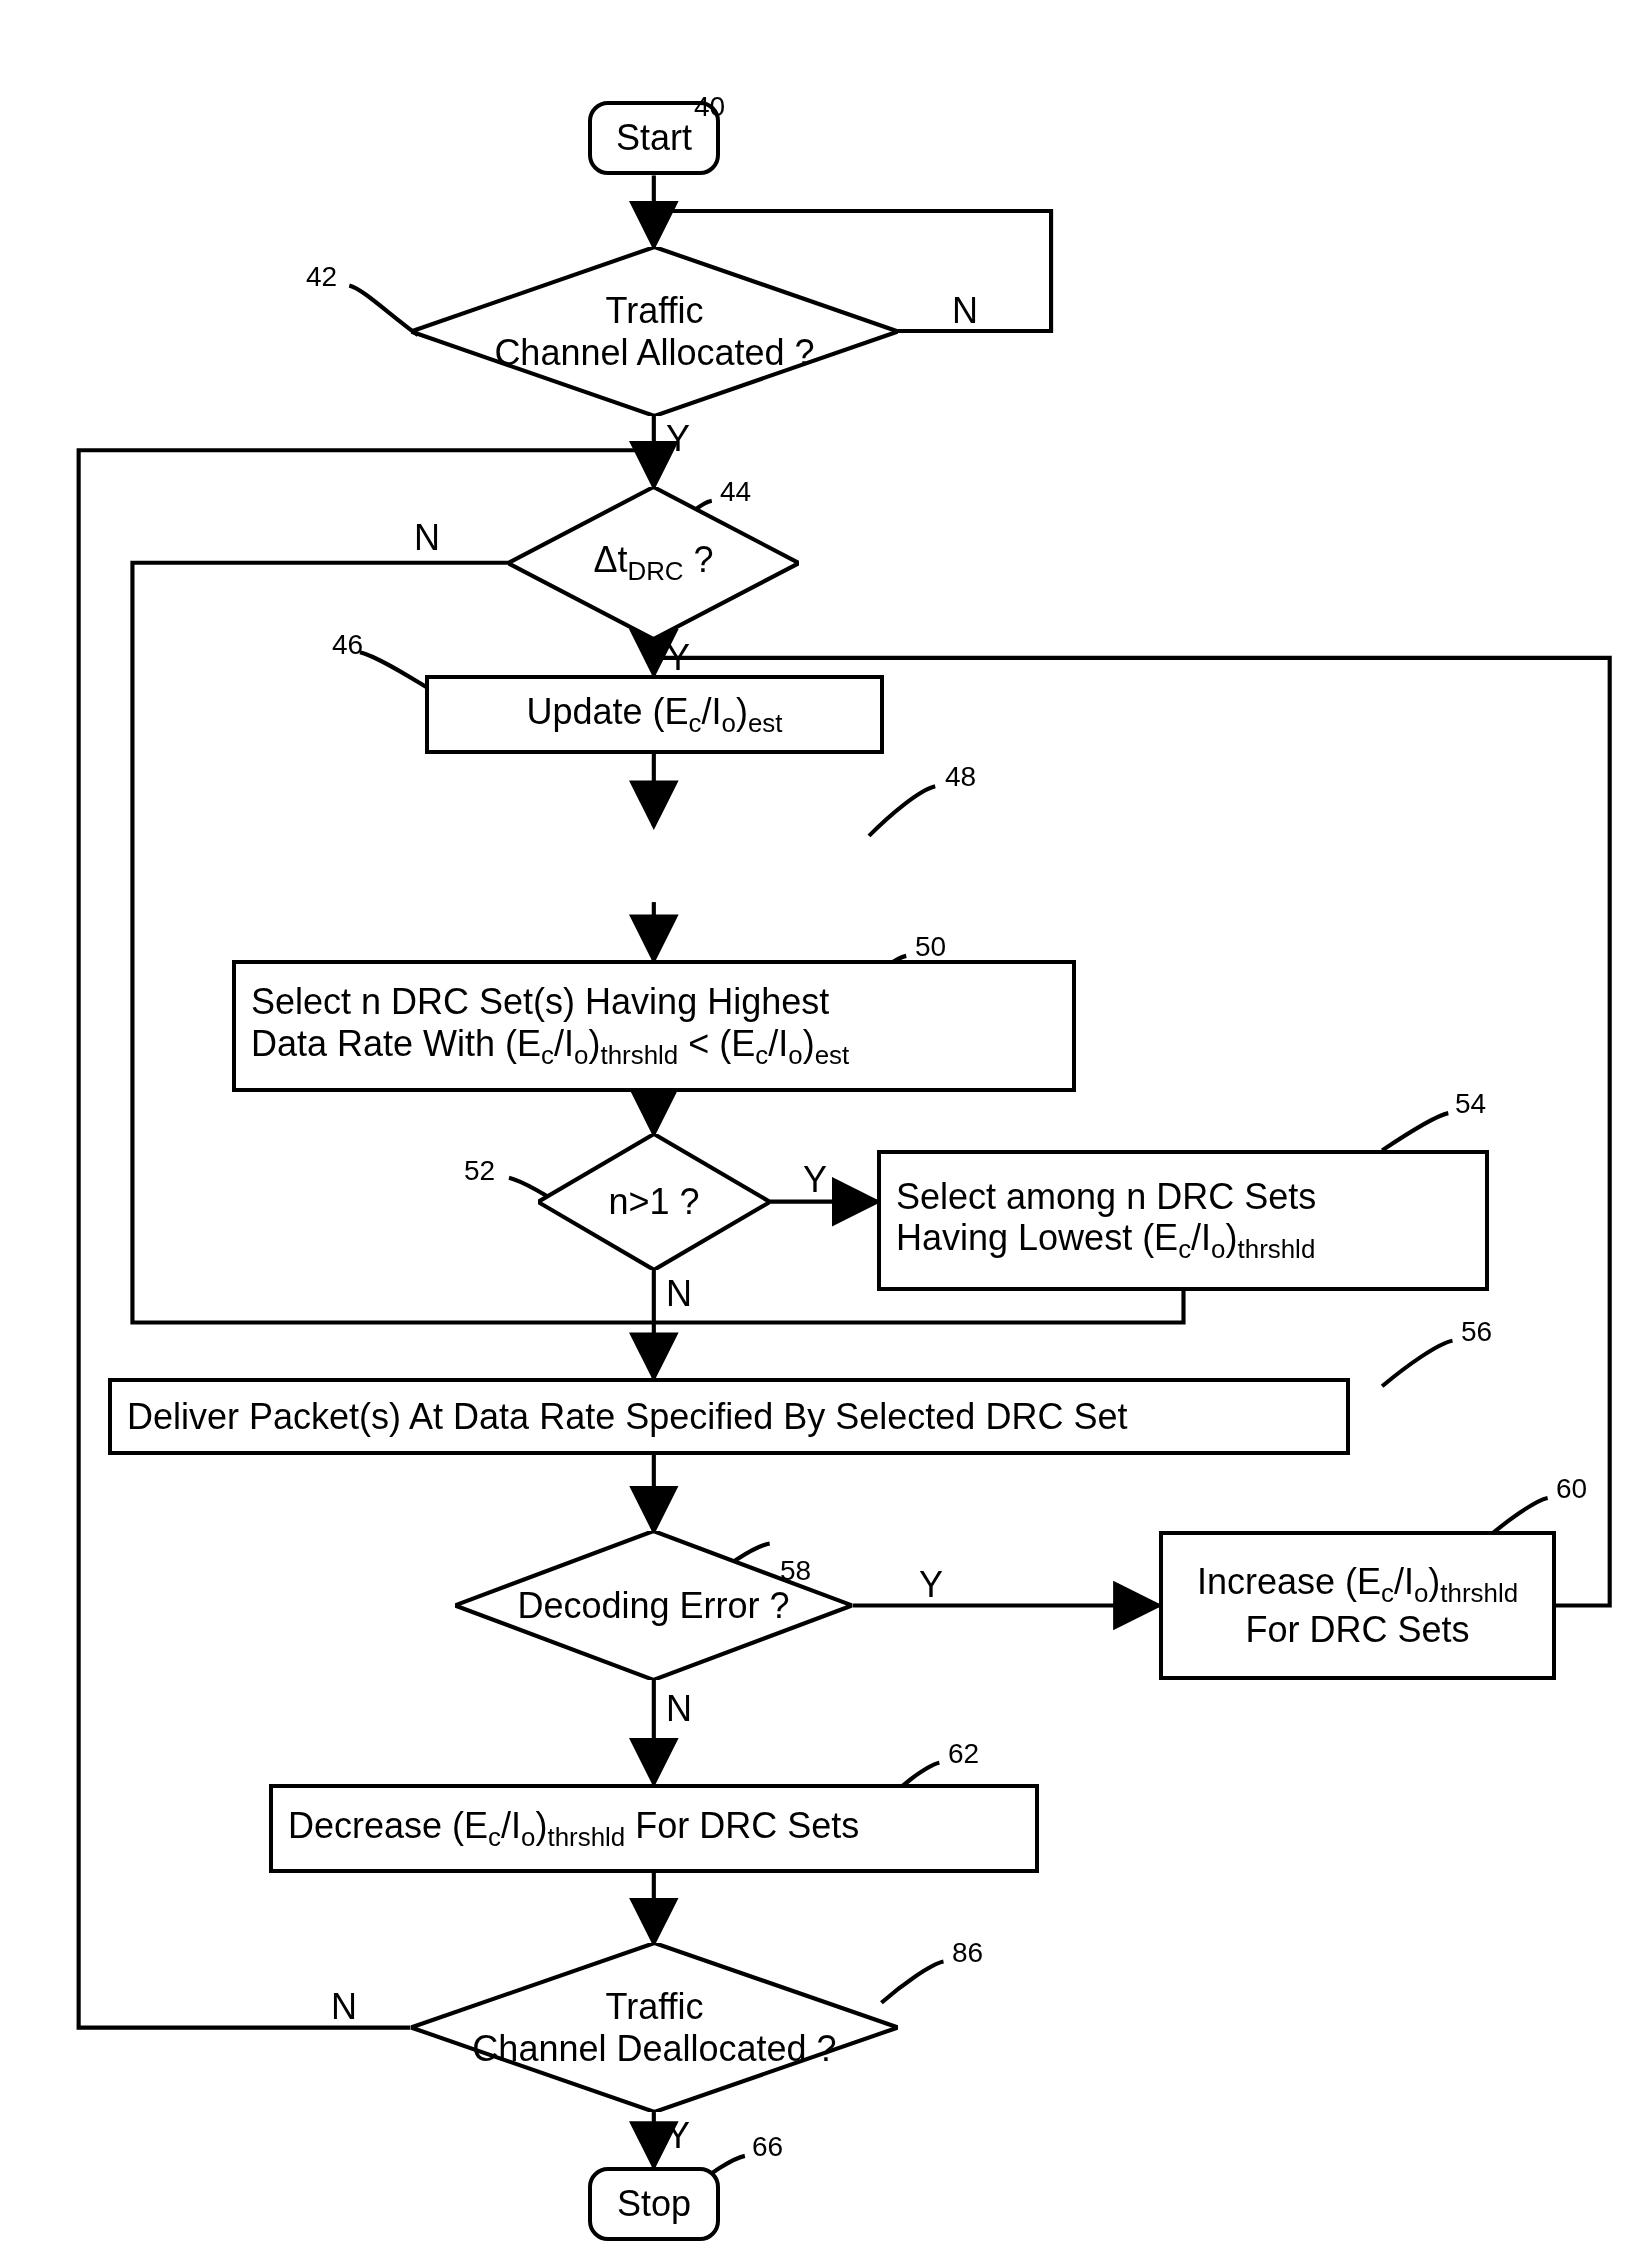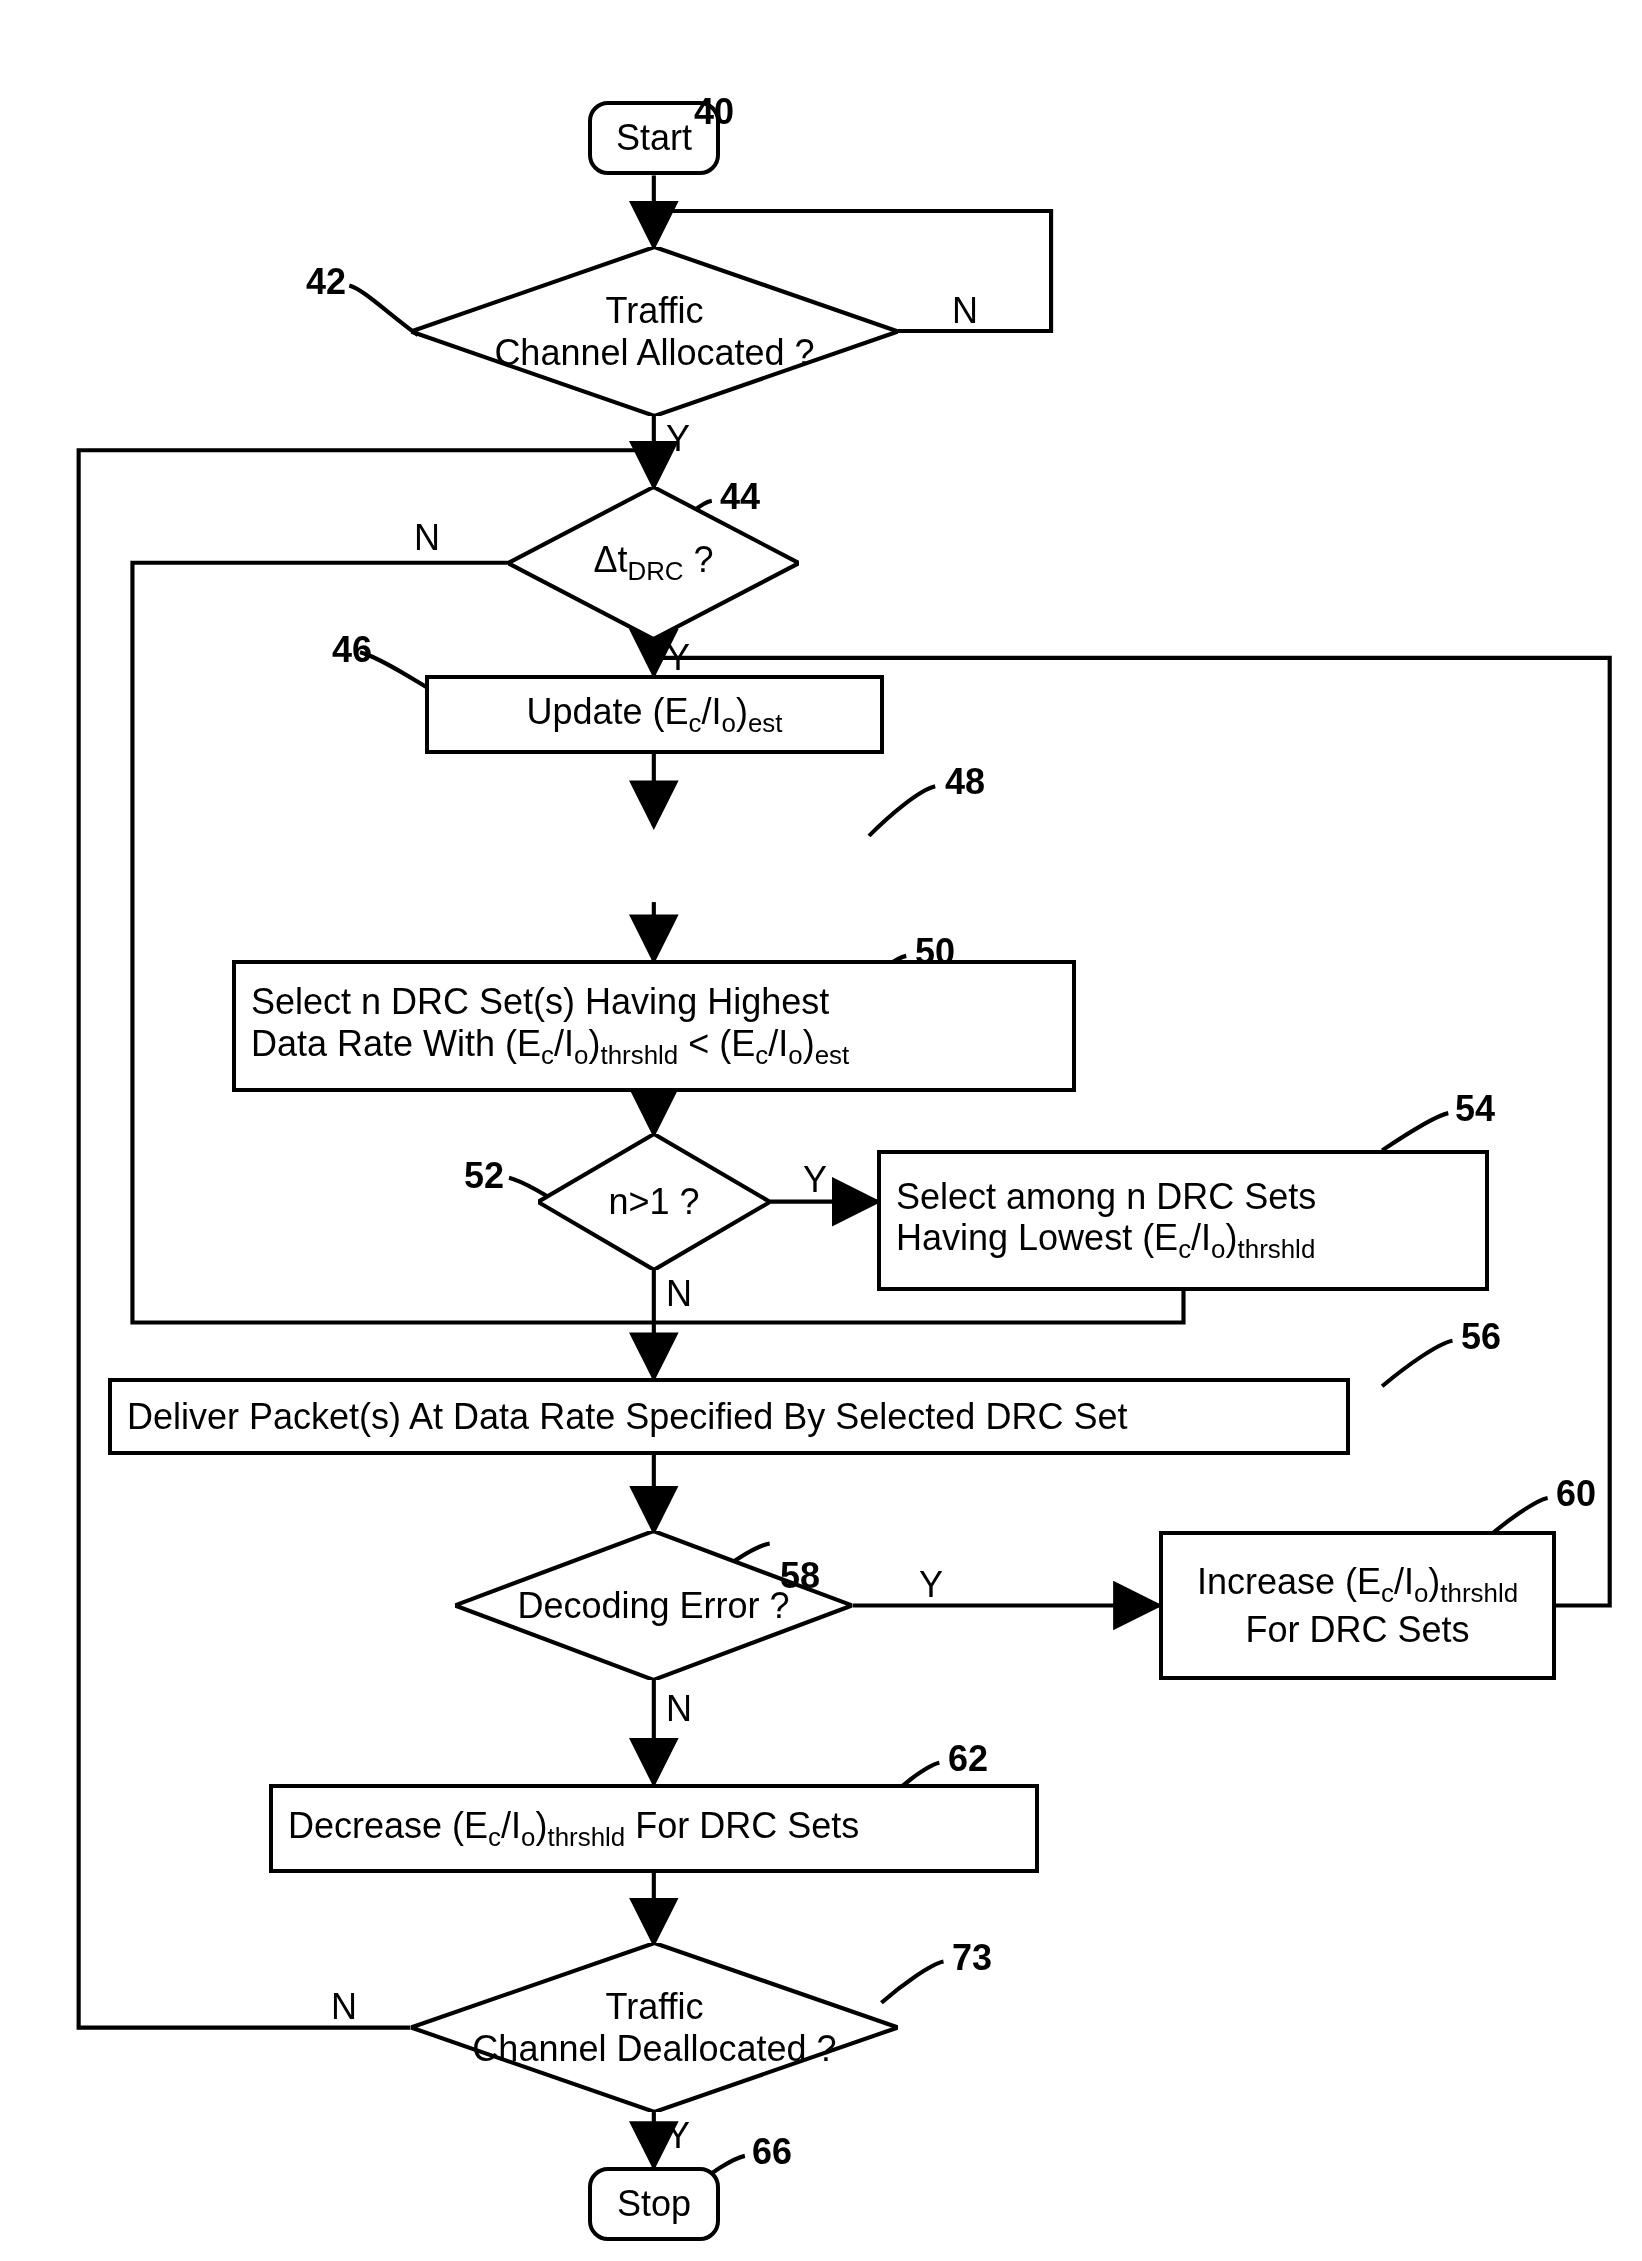--- a/index.html
+++ b/index.html
@@ -40,22 +40,22 @@
     display: flex;
     align-items: center;
     justify-content: center;
     text-align: center;
     font-size: 36px;
     line-height: 1.15;
     padding: 0;
   }
   .ref {
     position: absolute;
-    font-size: 36px;
-    font-weight: 700;
+    font-size: 28px;
+    font-weight: 400;
   }
   .edge-label {
     position: absolute;
     font-size: 36px;
   }
   .small-sub { font-size: 0.72em; vertical-align: sub; margin-top: 32px; }
   svg.wires {
     position: absolute;
     inset: 0;
     width: 1642px;
@@ -225,21 +225,21 @@
   <div class="ref" style="left:720px; top:476px;">44</div>
   <div class="ref" style="left:332px; top:629px;">46</div>
   <div class="ref" style="left:945px; top:761px;">48</div>
   <div class="ref" style="left:915px; top:931px;">50</div>
   <div class="ref" style="left:464px; top:1155px;">52</div>
   <div class="ref" style="left:1455px; top:1088px;">54</div>
   <div class="ref" style="left:1461px; top:1316px;">56</div>
   <div class="ref" style="left:780px; top:1519px;margin-top:36px;">58</div>
   <div class="ref" style="left:1556px; top:1473px;">60</div>
   <div class="ref" style="left:948px; top:1738px;">62</div>
-  <div class="ref" style="left:952px; top:1937px;">73</div>
+  <div class="ref" style="left:952px; top:1937px;">86</div>
   <div class="ref" style="left:752px; top:2131px;">66</div>
 
   <div class="edge-label" style="left:952px; top:290px;">N</div>
   <div class="edge-label" style="left:666px;  top:418px;">Y</div>
   <div class="edge-label" style="left:414px;  top:517px;">N</div>
   <div class="edge-label" style="left:666px;  top:637px;">Y</div>
   <div class="edge-label" style="left:803px;  top:1159px;">Y</div>
   <div class="edge-label" style="left:666px;  top:1273px;">N</div>
   <div class="edge-label" style="left:919px; top:1564px;">Y</div>
   <div class="edge-label" style="left:666px;  top:1688px;">N</div>

